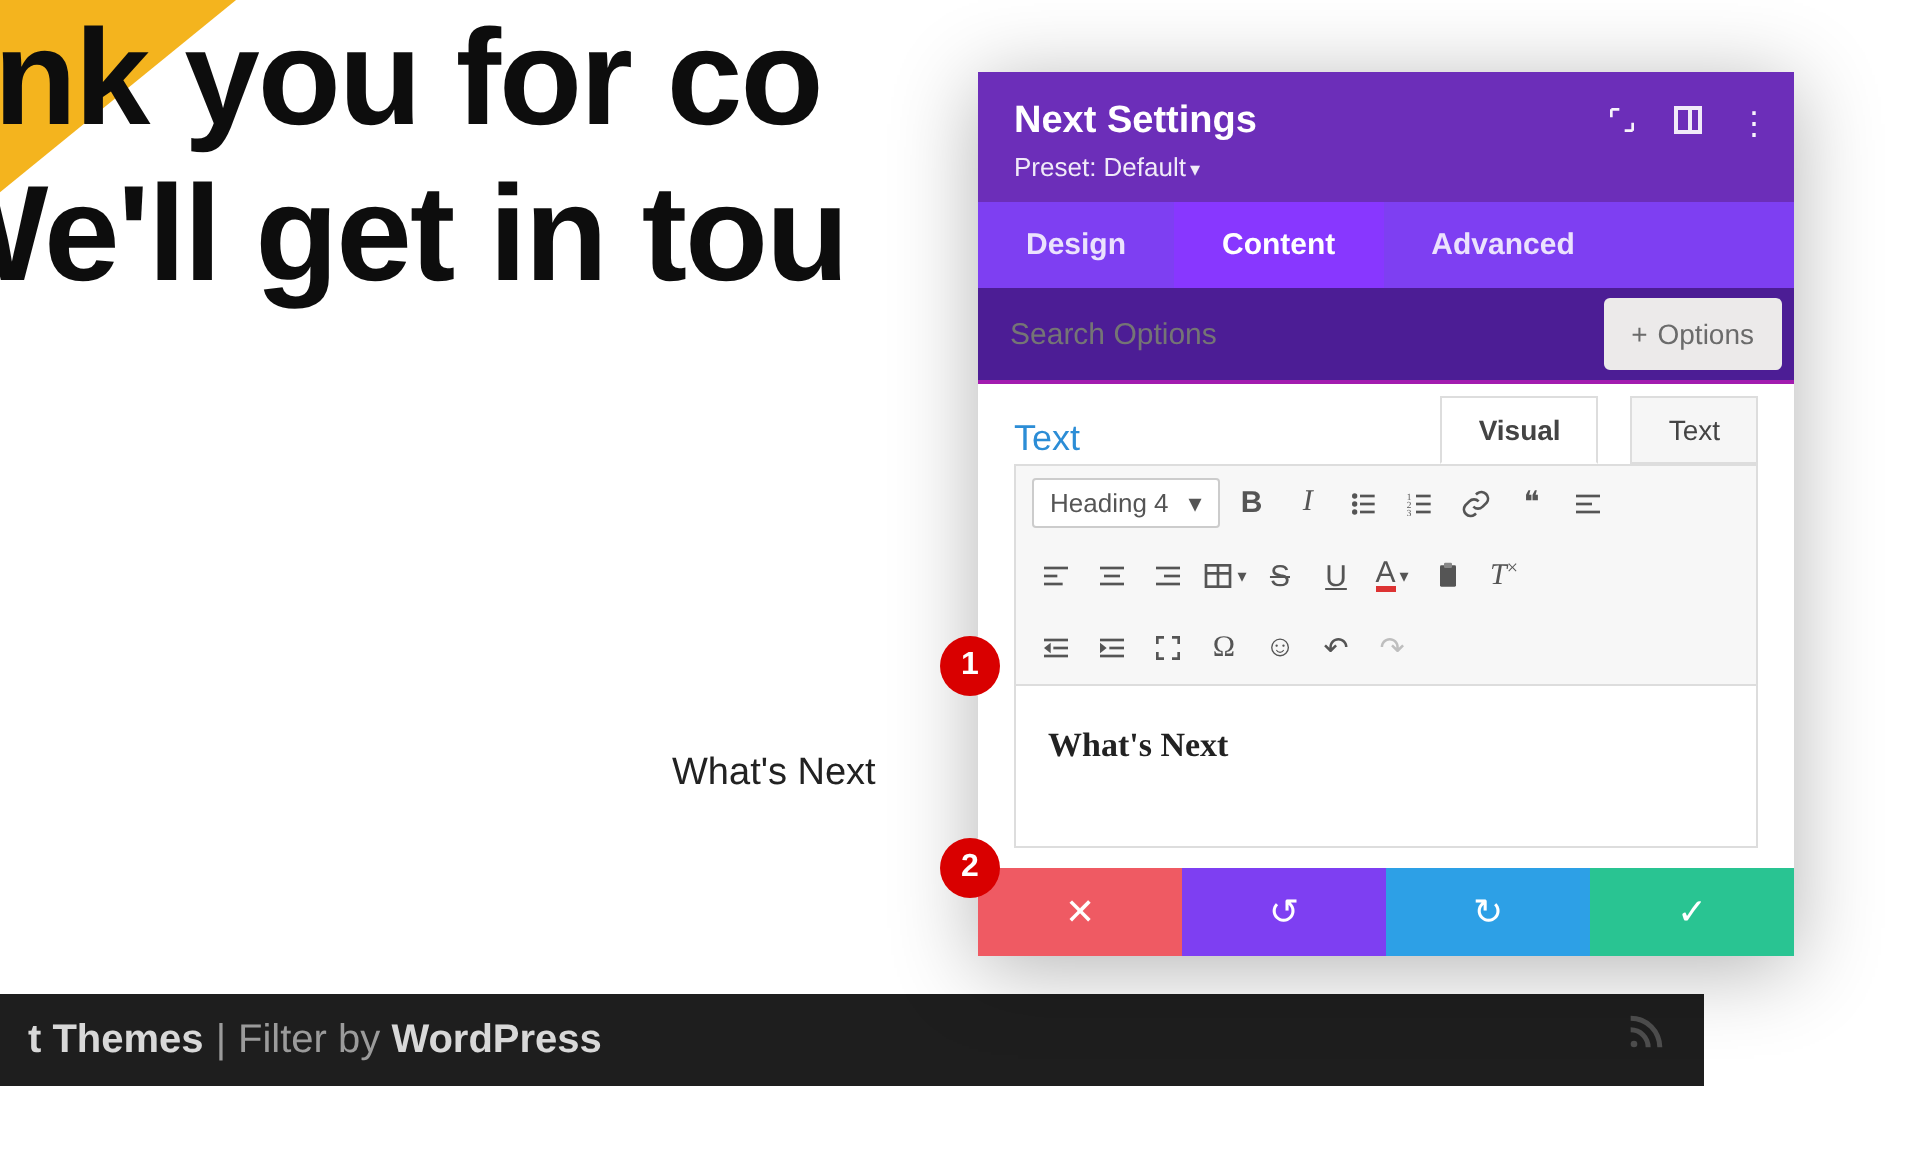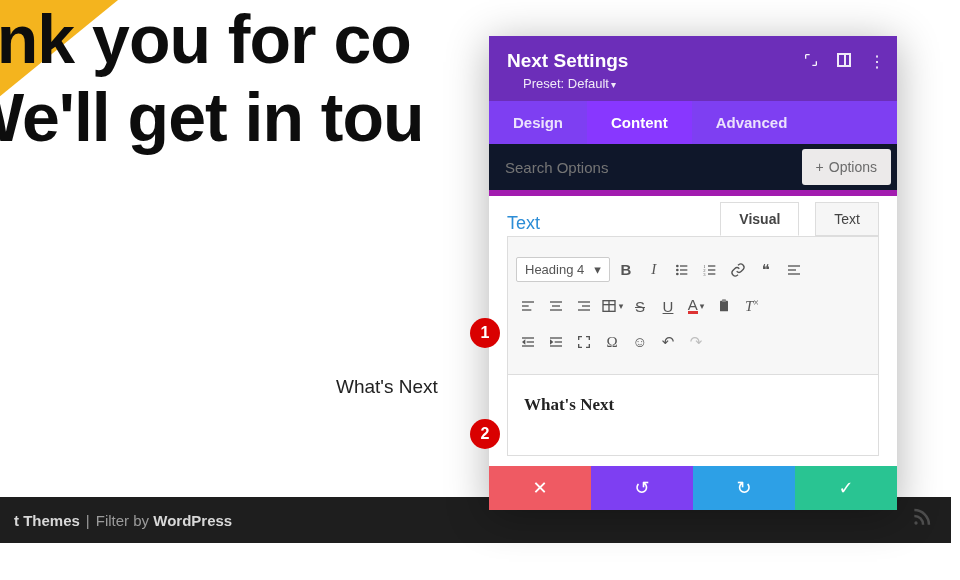--- a/index.html
+++ b/index.html
@@ -35,28 +35,28 @@
     position: absolute;
     top: 376px;
     left: 336px;
     font-size: 19px;
     color: #222;
   }
   .footer {
     position: absolute;
     bottom: 37px;
     left: 0;
-    width: 951px;
+    width: 852px;
     height: 46px;
     background: #1e1e1e;
     color: #9b9b9b;
     display: flex;
     align-items: center;
     padding: 0 14px;
-    font-size: 15px;
+    font-size: 20px;
     font-weight: 500;
   }
   .footer .strong { color: #d8d8d8; font-weight: 700; }
   .footer .sep { margin: 0 6px; }
   .footer .rss { position: absolute; right: 20px; font-size: 20px; color: #4e4e4e; }
 
   
   .panel {
     position: absolute;
     top: 36px;
@@ -68,21 +68,21 @@
     flex-direction: column;
     z-index: 5;
   }
   .panel-header {
     background: #6c2eb9;
     color: #fff;
     padding: 14px 18px 10px 18px;
     position: relative;
   }
   .panel-title { font-size: 19px; font-weight: 700; }
-  .panel-sub { font-size: 13px; opacity: .9; margin-top: 4px; margin-left: 16px; }
+  .panel-sub { font-size: 13px; opacity: .9; margin-top: 4px; }
   .panel-sub .caret { font-size: 10px; margin-left: 2px; }
   .hdr-icons {
     position: absolute;
     right: 12px;
     top: 16px;
     display: flex;
     gap: 18px;
     align-items: center;
   }
   .hdr-icons span { font-size: 16px; cursor: pointer; opacity: .95; }
@@ -103,22 +103,22 @@
     opacity: .85;
   }
   .tabs .tab.active {
     background: #8837ff;
     opacity: 1;
   }
 
   .search-row {
     display: flex;
     align-items: center;
-    background: #0f172a;
-    border-bottom: 6px solid #a21caf;
+    background: #4c1d95;
+    border-bottom: 2px solid #a21caf;
   }
   .search-row input {
     flex: 1;
     border: none;
     background: transparent;
     padding: 13px 16px;
     font-size: 15px;
     color: #888;
     outline: none;
   }
@@ -180,21 +180,21 @@
   }
   .editor-tabs .etab.active {
     background: #fff;
     border-bottom-color: #fff;
     font-weight: 600;
   }
 
   .toolbar {
     border: 1px solid #ddd;
     background: #f7f7f7;
-    padding: 20px 8px;
+    padding: 6px 8px;
     margin-top: 0;
     display: flex;
     flex-wrap: wrap;
     gap: 6px 4px;
     align-items: center;
     position: relative;
   }
   .tb-select {
     border: 1px solid #ccc;
     background: #fff;

